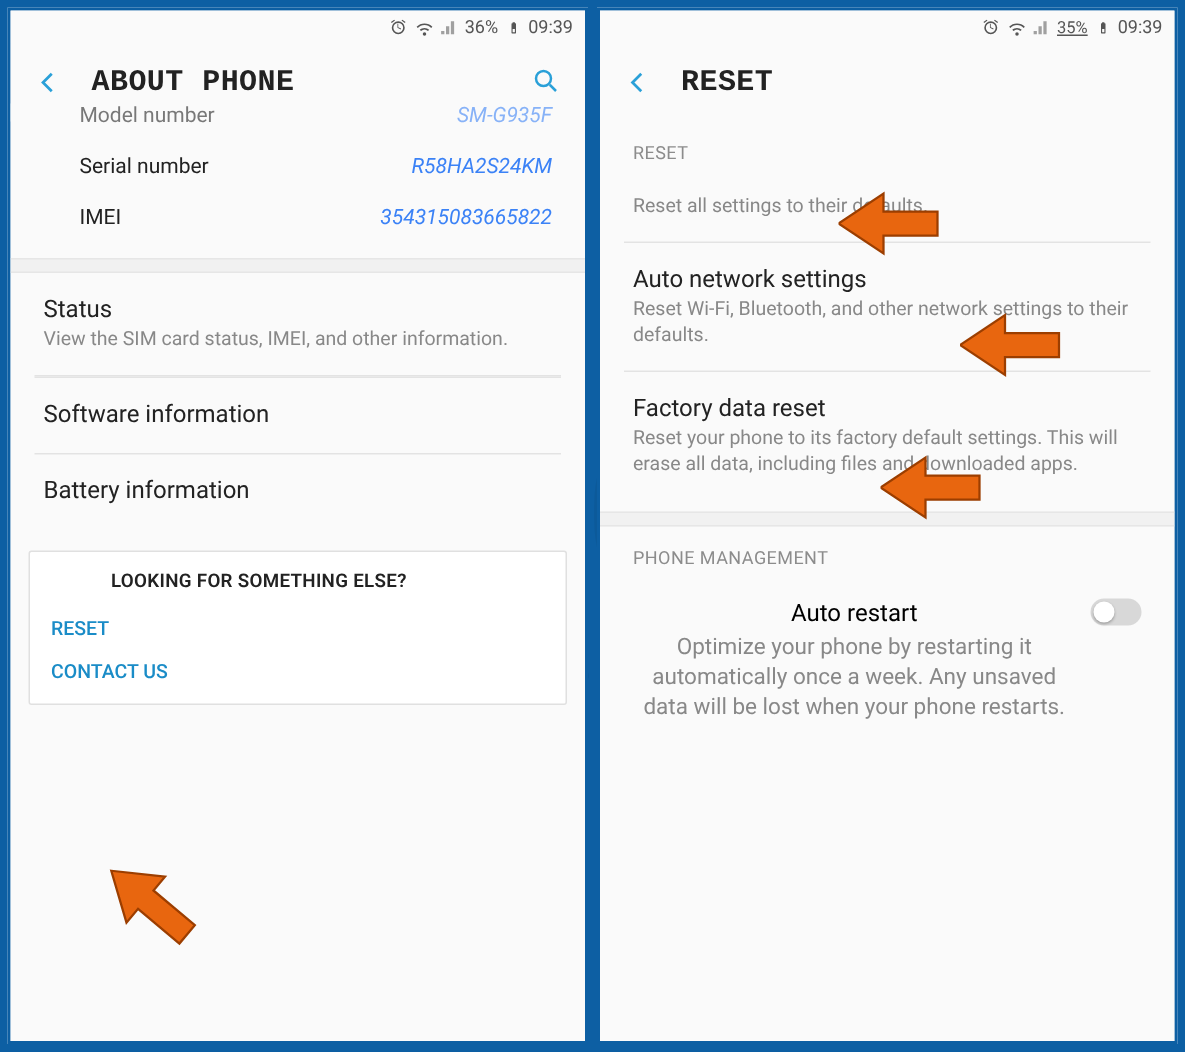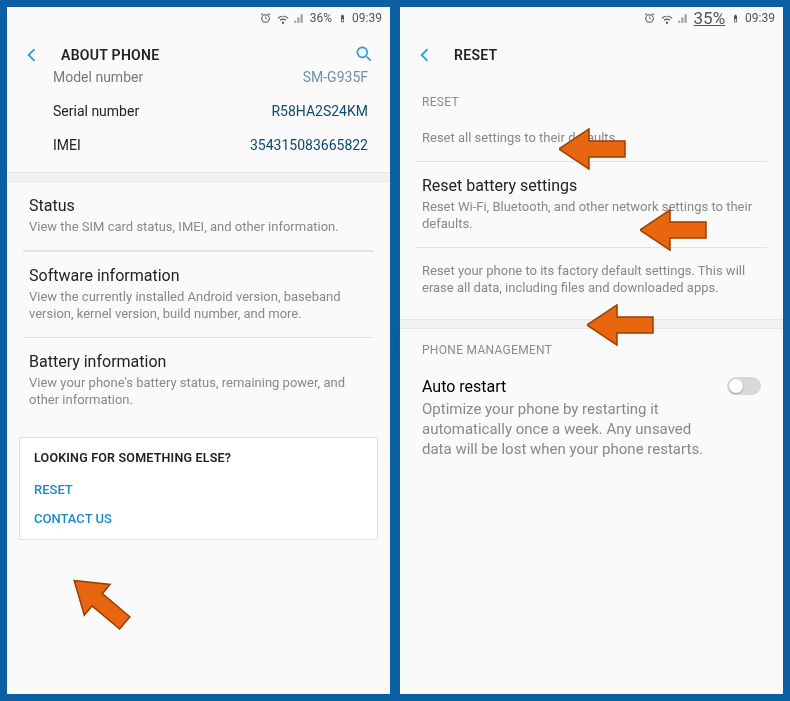--- a/index.html
+++ b/index.html
@@ -5,40 +5,40 @@
   * { margin: 0; padding: 0; box-sizing: border-box; font-family: Roboto, "Segoe UI", Arial, sans-serif; }
   body { background: #0d5fa3; width: 790px; height: 701px; position: relative; overflow: hidden; }
   .watermark { position: absolute; top: 50%; left: 50%; transform: translate(-50%,-50%); font-size: 180px; font-weight: 700; color: rgba(0,0,0,0.05); pointer-events: none; z-index: 0; letter-spacing: -8px; }
   .watermark .sub { display:block; font-size: 38px; letter-spacing: 10px; text-align:center; margin-top:-30px; color: rgba(0,0,0,0.04);}
   .phones { position: absolute; inset: 0; display: flex; gap: 6px; padding: 5px; z-index: 1; }
   .phone { flex: 1; background: #fafafa; border: 2px solid #0d5fa3; display: flex; flex-direction: column; overflow: hidden; position: relative; }
   .statusbar { height: 22px; background: #fafafa; display: flex; justify-content: flex-end; align-items: center; gap: 3px; padding: 0 8px; font-size: 12px; color: #555; }
   .statusbar .ico { width: 14px; height: 14px; display: inline-flex; align-items: center; justify-content: center; }
   .header { height: 52px; display: flex; align-items: center; padding: 0 14px; gap: 18px; background: #fafafa; }
   .header .back { width: 22px; height: 22px; display:flex; align-items:center; justify-content:center; }
-  .header .title { font-size: 14px; font-weight: 600; color: #222; letter-spacing: 0.3px; }
+  .header .title { font-size: 20px; font-weight: 600; color: #222; letter-spacing: 0.3px; font-family: Liberation Mono, monospace; }
   .header .spacer { flex: 1; }
   .header .search { width: 22px; height: 22px; }
   .content { flex: 1; overflow: hidden; background: #fafafa; }
   .kv-row { display: flex; justify-content: space-between; padding: 9px 22px; font-size: 14px; color: #222; margin-left: 24px; }
   .kv-row .k { color: #222; }
-  .kv-row .v { color: #0c4a6e; }
+  .kv-row .v { color: #3b82f6; font-style: italic; }
   .sep { height: 1px; background: #e3e3e3; margin: 0 16px; }
   .big-sep { height: 10px; background: #f1f1f1; border-top: 1px solid #e6e6e6; border-bottom: 1px solid #e6e6e6; }
   .item { padding: 14px 22px; }
   .item .t { font-size: 16px; color: #222; margin-bottom: 3px; }
   .item .d { font-size: 13px; color: #888; line-height: 1.35; }
   .section-title { font-size: 12px; color: #8c8c8c; padding: 14px 22px 6px; letter-spacing: 0.3px; }
   .looking-box { margin: 14px 12px; border: 1px solid #e0e0e0; background: #fff; border-radius: 2px; padding: 12px 14px 6px; }
-  .looking-box .h { font-size: 12.5px; font-weight: 600; color: #222; margin-bottom: 10px; letter-spacing: 0.2px; }
+  .looking-box .h { font-size: 12.5px; font-weight: 600; color: #222; margin-bottom: 10px; letter-spacing: 0.2px; margin-left: 40px; }
   .looking-box .lnk { display: block; font-size: 13px; color: #1a8cc7; font-weight: 500; padding: 7px 0; }
   .toggle { width: 34px; height: 18px; border-radius: 10px; background: #d8d8d8; position: relative; }
   .toggle::after { content: ""; position: absolute; width: 14px; height: 14px; border-radius: 50%; background: #fff; top: 2px; left: 2px; box-shadow: 0 1px 2px rgba(0,0,0,0.3); }
   .row-with-toggle { display: flex; align-items: flex-start; padding: 14px 22px; gap: 10px; }
-  .row-with-toggle .txt { flex: 1; }
+  .row-with-toggle .txt { flex: 1; text-align: center; }
   .arrow { position: absolute; z-index: 3; pointer-events: none; }
 </style>
 </head>
 <body>
 
 <div class="watermark">PC<span class="sub">risk.com</span></div>
 
 <div class="phones">
 
   <div class="phone">
@@ -101,26 +101,24 @@
       <div class="big-sep" style="margin-top:10px;"></div>
 
       <div class="item">
         <div class="t">Status</div>
         <div class="d">View the SIM card status, IMEI, and other information.</div>
       </div>
       <div class="sep"></div>
       <div class="sep"></div>
       <div class="item">
         <div class="t">Software information</div>
-        <div class="d">View the currently installed Android version, baseband version, kernel version, build number, and more.</div>
       </div>
       <div class="sep"></div>
       <div class="item">
         <div class="t">Battery information</div>
-        <div class="d">View your phone's battery status, remaining power, and other information.</div>
       </div>
 
       <div class="looking-box">
         <div class="h">LOOKING FOR SOMETHING ELSE?</div>
         <a class="lnk">RESET</a>
         <a class="lnk">CONTACT US</a>
       </div>
     </div>
   </div>
 
@@ -135,21 +133,21 @@
       <span class="ico">
         <svg viewBox="0 0 24 24" width="14" height="14">
             <path fill="#555" d="M12 18a2 2 0 102 2 2 2 0 00-2-2zm0-5c-2 0-4 .8-5.4 2.2l1.4 1.4a6 6 0 018 0l1.4-1.4A7.9 7.9 0 0012 13zm0-5c-3.5 0-6.7 1.4-9 3.7l1.4 1.4a10 10 0 0115.2 0L21 11.7A12.9 12.9 0 0012 8z"></path>
           </svg>
       </span>
       <span class="ico">
         <svg viewBox="0 0 24 24" width="13" height="13">
             <path fill="#555" d="M2 20h4v-4H2zm6 0h4V10H8zm6 0h4V4h-4z" opacity="0.55"></path>
           </svg>
       </span>
-      <span style="font-size:17px;text-decoration:underline;">35%</span>
+      <span style="font-size:11px;text-decoration:underline;">35%</span>
       <span class="ico">
         <svg viewBox="0 0 24 24" width="9" height="15">
             <path fill="#555" d="M15 4h-1V2h-4v2H9a1 1 0 00-1 1v16a1 1 0 001 1h6a1 1 0 001-1V5a1 1 0 00-1-1zm-1 16H10v-6h4z"></path>
           </svg>
       </span>
       <span style="font-size:12px;">09:39</span>
     </div>
 
     <div class="header">
       <span class="back">
@@ -161,25 +159,26 @@
     </div>
 
     <div class="content">
       <div class="section-title">RESET</div>
 
       <div class="item">
         <div class="d">Reset all settings to their defaults.</div>
       </div>
       <div class="sep"></div>
       <div class="item">
-        <div class="t">Reset battery settings</div>
+        <div class="t">Auto network settings</div>
         <div class="d">Reset Wi-Fi, Bluetooth, and other network settings to their defaults.</div>
       </div>
       <div class="sep"></div>
       <div class="item">
+        <div class="t">Factory data reset</div>
         <div class="d">Reset your phone to its factory default settings. This will erase all data, including files and downloaded apps.</div>
       </div>
 
       <div class="big-sep" style="margin-top:8px;"></div>
       <div class="section-title">PHONE MANAGEMENT</div>
 
       <div class="row-with-toggle">
         <div class="txt">
           <div class="t" style="font-size:16px; margin-bottom:3px;">Auto restart</div>
           <div class="d" style="font-size:15px; color:#888; line-height:1.35;">Optimize your phone by restarting it automatically once a week. Any unsaved data will be lost when your phone restarts.</div>

